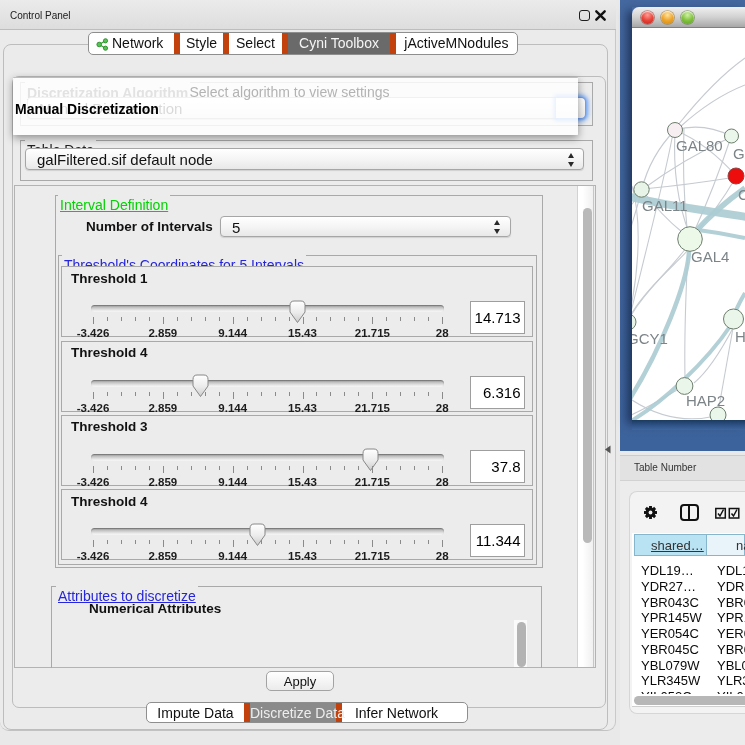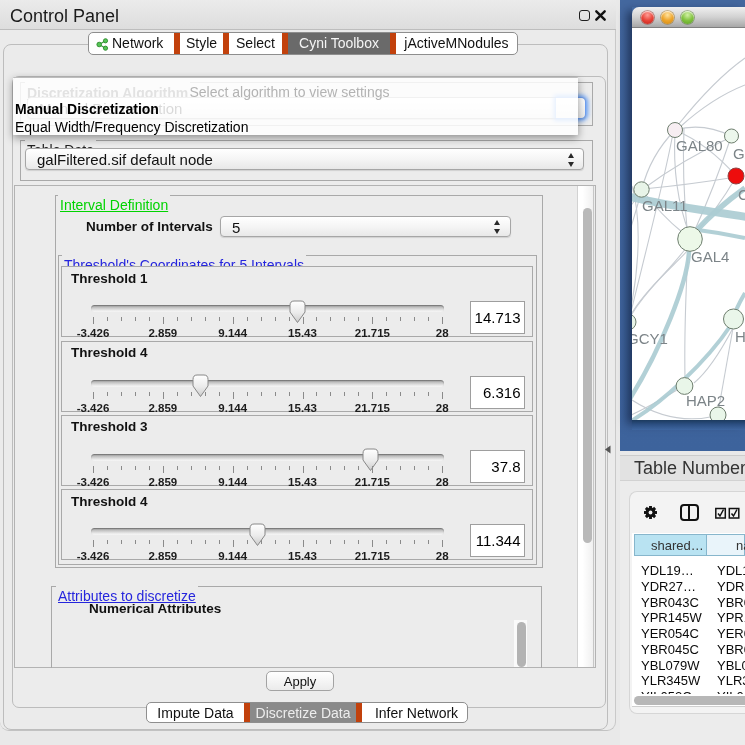--- a/index.html
+++ b/index.html
@@ -1,18 +1,18 @@
 <!DOCTYPE html>
 <html><head><meta charset="utf-8"><style>
 * { margin:0; padding:0; box-sizing:border-box; }
 html,body { width:745px; height:745px; background:#e9e9e9; font-family:"Liberation Sans",sans-serif; overflow:hidden; }
 #root { position:absolute; left:0; top:0; width:745px; height:745px; background:#e9e9e9; }
 .abs { position:absolute; }
 .b13 { position:absolute; font-size:13.5px; font-weight:bold; color:#111; line-height:14px; white-space:nowrap; }
-.r13 { position:absolute; font-size:18px; color:#111; line-height:14px; white-space:nowrap; }
+.r13 { position:absolute; font-size:10px; color:#111; line-height:14px; white-space:nowrap; }
 .rowbox { position:absolute; left:60.5px; width:472px; height:71px; border:1px solid #a9a9a9; background:#ececec; }
 .track { position:absolute; left:91px; width:353px; height:7px; border-radius:4px;
   background:linear-gradient(180deg,#989898 0%,#c6c6c6 38%,#ebebeb 78%,#f6f6f6 100%);
   box-shadow: inset 0 1px 1px rgba(0,0,0,0.25); }
 .ticksmin { position:absolute; left:92.5px; width:351px; height:4px;
   background:repeating-linear-gradient(90deg,#8a8a8a 0px,#8a8a8a 1px,transparent 1px,transparent 13.968px); }
 .ticksmaj { position:absolute; left:92.5px; width:351px; height:7px;
   background:repeating-linear-gradient(90deg,#8a8a8a 0px,#8a8a8a 1px,transparent 1px,transparent 69.84px); }
 .tlab { position:absolute; width:70px; text-align:center; font-size:11.5px; font-weight:bold; color:#1c1c1c; line-height:12px; }
 .valbox { position:absolute; left:470px; width:55px; height:33px; background:#fff; border:1px solid #9e9e9e;
@@ -63,21 +63,20 @@
 <div class="abs" style="left:20px;top:140px;width:573px;height:41px;border:1px solid #a9a9a9;"></div>
 <div class="gtitle" style="left:25px;top:134px;color:#222;">Table Data</div>
 <div class="combo" style="left:25px;top:148px;width:559px;height:22px;">
       <div class="ctext">galFiltered.sif default node</div>
       <div class="arrows" style="right:7px;top:4px;"></div>
     </div>
 
 <div class="abs" style="left:13px;top:76.5px;width:565px;height:58.5px;background:rgba(255,255,255,0.84);border-top:1px solid #bdbdbd;border-radius:1px;box-shadow:0 3px 8px rgba(0,0,0,0.40);"></div>
 <div class="abs" style="left:13px;top:85px;width:553px;text-align:center;font-size:14px;color:#b3b3b3;line-height:15px;">Select algorithm to view settings</div>
 <div class="b13" style="left:15px;top:102px;color:#000;font-size:14px;">Manual Discretization</div>
-<div class="r13" style="left:15px;top:120px;color:#000;font-size:14px;">Equal Width/Frequency Discretization</div>
 
 <div class="abs" style="left:14px;top:185px;width:582px;height:483px;border:1px solid #b3b3b3;background:#ececec;"></div>
 <div class="abs" style="left:577px;top:186px;width:17px;height:481px;background:linear-gradient(90deg,#ffffff 30%,#f0f0f0);border-left:1px solid #d2d2d2;border-right:1px solid #c6c6c6;"></div>
 <div class="abs" style="left:583px;top:208px;width:9px;height:335px;border-radius:4.5px;background:#b9b9b9;"></div>
 
 <div class="abs" style="left:55px;top:195px;width:488px;height:373px;border:1px solid #a9a9a9;"></div>
 <div class="gtitle" style="left:58px;top:189px;color:#00d300;">Interval Definition</div>
 <div class="b13" style="left:86px;top:220px;">Number of Intervals</div>
 <div class="combo" style="left:220px;top:216px;width:291px;height:21px;">
       <div class="ctext">5</div>
@@ -181,21 +180,21 @@
 
 <div class="abs" style="left:51px;top:586px;width:491px;height:82px;border:1px solid #a9a9a9;border-bottom:none;"></div>
 <div class="gtitle" style="left:56px;top:580px;color:#2525dd;">Attributes to discretize</div>
 <div class="b13" style="left:53px;top:602px;padding-left:36px;">Numerical Attributes</div>
 <div class="abs" style="left:514px;top:620px;width:13px;height:47px;background:#fafafa;"></div>
 <div class="abs" style="left:516.5px;top:622px;width:9px;height:45px;border-radius:4.5px;background:#b3b3b3;"></div>
 
 <div class="abs" style="left:266px;top:671px;width:68px;height:20px;border:1px solid #a3a3a3;border-radius:5px;background:linear-gradient(180deg,#ffffff,#ebebeb);text-align:center;font-size:13px;line-height:19px;color:#111;">Apply</div>
 
 <div class="abs" style="left:146px;top:702px;width:322px;height:21px;background:#ffffff;border:1px solid #8e8e8e;border-radius:5px;overflow:hidden;white-space:nowrap;">
-  <div class="seg" style="width:103px;">Impute Data</div><div class="seg" style="width:112px;background:#8a8a8a;color:#ededed;">Discretize Data</div><div class="seg" style="width:109px;border-right:none;">Infer Network</div>
+  <div class="seg" style="width:103px;">Impute Data</div><div class="seg" style="width:92px;background:#8a8a8a;color:#ededed;">Discretize Data</div><div class="seg" style="width:109px;border-right:none;">Infer Network</div>
 </div>
 
 <svg class="abs" style="left:604px;top:445px" width="8" height="9" viewBox="0 0 8 9">
       <path d="M6.5,0.5 L1,4.5 L6.5,8.5 Z" fill="#555"></path>
     </svg>
 
 <div class="abs" style="left:620px;top:0;width:125px;height:451px;background:linear-gradient(180deg,#44689f,#3d639c);"></div>
 
 <div class="abs" style="left:632px;top:7px;width:113px;height:413px;box-shadow:-5px 4px 9px rgba(5,15,40,0.55);"></div>
 
@@ -290,21 +289,21 @@
  <rect x="0.8" y="1.5" width="9.5" height="9.5" fill="none" stroke="#111" stroke-width="1.5"></rect>
  <path d="M3,6.5 L5,9 L8.5,2.5" stroke="#111" stroke-width="1.5" fill="none"></path>
  <rect x="14.3" y="1.5" width="9.5" height="9.5" fill="none" stroke="#111" stroke-width="1.5"></rect>
  <path d="M16.5,6.5 L18.5,9 L22,2.5" stroke="#111" stroke-width="1.5" fill="none"></path>
 </svg>
 
 <div class="abs" style="left:631.5px;top:533px;width:113.5px;height:174px;background:#ffffff;"></div>
 
 <div class="abs" style="left:634px;top:534px;width:73px;height:22px;background:#b9e3f2;border:1px solid #87b6cc;"></div>
 <div class="abs" style="left:707px;top:534px;width:38px;height:22px;background:#e9f4fa;border:1px solid #87b6cc;border-left:none;"></div>
-<div class="cell" style="left:651px;top:538px;color:#333;">shared…</div>
+<div class="cell" style="left:651px;top:538px;color:#333;text-decoration:underline;">shared…</div>
 <div class="cell" style="left:736px;top:538px;color:#333;">na</div>
 <div class="cell" style="left:641px;top:563.0px;">YDL19…</div>
 <div class="cell" style="left:717px;top:563.0px;">YDL1</div>
 <div class="cell" style="left:641px;top:578.75px;">YDR27…</div>
 <div class="cell" style="left:717px;top:578.75px;">YDR2</div>
 <div class="cell" style="left:641px;top:594.5px;">YBR043C</div>
 <div class="cell" style="left:717px;top:594.5px;">YBR0</div>
 <div class="cell" style="left:641px;top:610.25px;">YPR145W</div>
 <div class="cell" style="left:717px;top:610.25px;">YPR1</div>
 <div class="cell" style="left:641px;top:626.0px;">YER054C</div>

